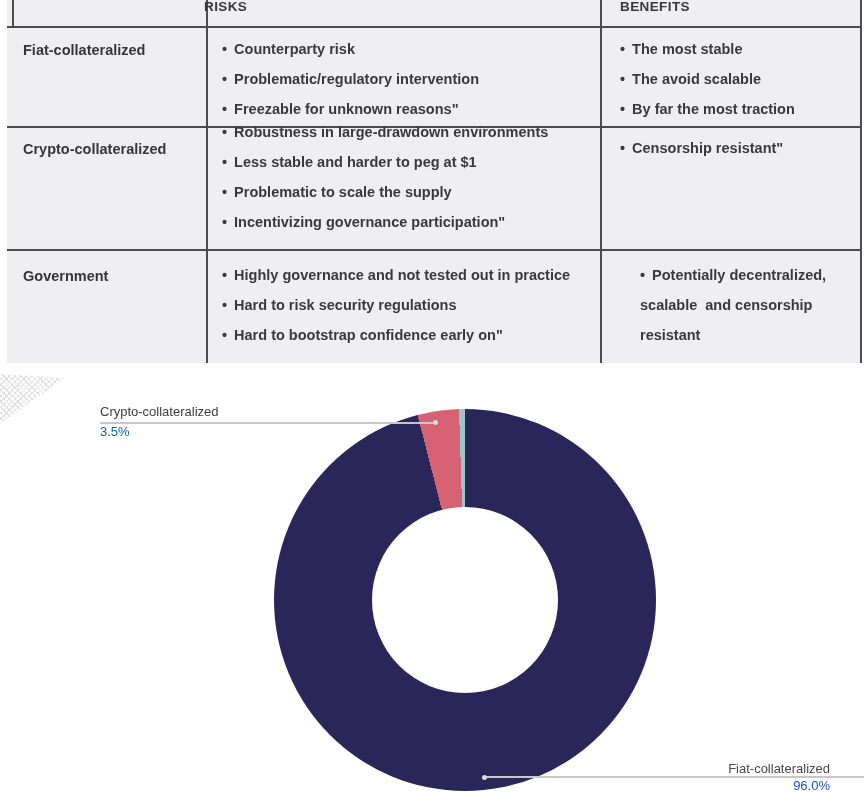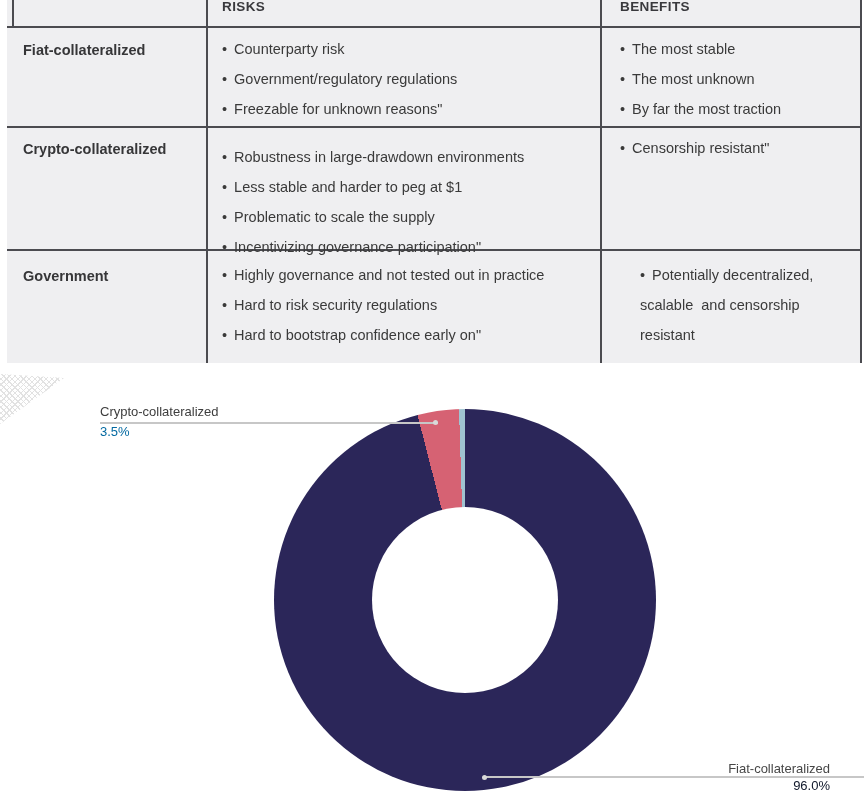--- a/index.html
+++ b/index.html
@@ -10,21 +10,21 @@
     font-family:"Liberation Sans", sans-serif;
     color:#3a3a3a;
   }
   
   .table-bg { position:absolute; left:7px; top:0; width:853px; height:363px; background:#efeff1; }
   .hline { position:absolute; left:7px; width:853px; height:2px; background:#4b4b50; }
   .vline { position:absolute; top:0; width:2px; height:363px; background:#4b4b50; }
   .vline-left-stub { position:absolute; left:12px; top:0; width:2px; height:27px; background:#4b4b50; }
   .th { position:absolute; top:-1px; font-size:13.5px; font-weight:700; letter-spacing:0.4px; color:#39393d; }
   .cat { position:absolute; font-size:14.5px; font-weight:700; color:#363638; }
-  .cell-list { position:absolute; font-size:14.5px; font-weight:400; line-height:30px; color:#3a3a3a; }
+  .cell-list { position:absolute; font-size:14.5px; font-weight:700; line-height:30px; color:#3a3a3a; }
   .li { white-space:pre-wrap; }
   .li .b { margin-right:7px; }
   
   .hatch {
     position:absolute; left:0; top:374px; width:64px; height:50px;
     clip-path:polygon(0 0, 100% 8%, 0 100%);
     background:
       repeating-linear-gradient(45deg,  #e2e2e2 0 1px, transparent 1px 4px),
       repeating-linear-gradient(-45deg, #e2e2e2 0 1px, transparent 1px 4px);
   }
@@ -41,55 +41,55 @@
   .leader { position:absolute; height:1.5px; background:#c7c7c7; z-index:2; }
   .leader-dot { position:absolute; width:5px; height:5px; border-radius:50%; background:#d9d9d9; z-index:3; }
   .callout-label { position:absolute; font-size:13px; color:#3d3d3d; z-index:3; white-space:nowrap; }
   .callout-value { position:absolute; font-size:13px; color:#0369a1; z-index:3; white-space:nowrap; }
   .crypto-label { left:100px; top:404px; }
   .crypto-line  { left:100px; top:422px; width:338px; }
   .crypto-value { left:100px; top:424px; }
   .crypto-dot   { left:433px; top:420px; }
   .fiat-label   { right:34px; top:761px; color:#474747; text-align:right; }
   .fiat-line    { left:486px; top:776px; width:378px; }
-  .fiat-value   { right:34px; top:778px; color:#0f172a; text-align:right; }
+  .fiat-value   { right:34px; top:778px; color:#1d4ed8; text-align:right; }
   .fiat-dot     { left:482px; top:775px; }
 </style>
 </head>
 <body>
 
 <div class="page">
 
   <div class="table-bg"></div>
 
   <div class="hline" style="top:26px"></div>
   <div class="hline" style="top:126px"></div>
   <div class="hline" style="top:249px"></div>
   <div class="vline" style="left:206px"></div>
   <div class="vline" style="left:600px"></div>
   <div class="vline" style="left:860px"></div>
   <div class="vline-left-stub"></div>
 
-  <div class="th" style="left:222px">RISKS</div>
+  <div class="th" style="left:204px">RISKS</div>
   <div class="th" style="left:620px">BENEFITS</div>
 
   <div class="cat" style="left:23px; top:42px">Fiat-collateralized</div>
   <div class="cell-list" style="left:222px; top:34px; width:370px">
     <div class="li"><span class="b">•</span><span>Counterparty risk</span></div>
-    <div class="li"><span class="b">•</span><span>Government/regulatory regulations</span></div>
+    <div class="li"><span class="b">•</span><span>Problematic/regulatory intervention</span></div>
     <div class="li"><span class="b">•</span><span>Freezable for unknown reasons"</span></div>
   </div>
   <div class="cell-list" style="left:620px; top:34px; width:230px">
     <div class="li"><span class="b">•</span><span>The most stable</span></div>
-    <div class="li"><span class="b">•</span><span>The most unknown</span></div>
+    <div class="li"><span class="b">•</span><span>The avoid scalable</span></div>
     <div class="li"><span class="b">•</span><span>By far the most traction</span></div>
   </div>
 
   <div class="cat" style="left:23px; top:141px">Crypto-collateralized</div>
-  <div class="cell-list" style="left:222px; top:142px; width:370px">
+  <div class="cell-list" style="left:222px; top:117px; width:370px">
     <div class="li"><span class="b">•</span><span>Robustness in large-drawdown environments</span></div>
     <div class="li"><span class="b">•</span><span>Less stable and harder to peg at $1</span></div>
     <div class="li"><span class="b">•</span><span>Problematic to scale the supply</span></div>
     <div class="li"><span class="b">•</span><span>Incentivizing governance participation"</span></div>
   </div>
   <div class="cell-list" style="left:620px; top:133px; width:230px">
     <div class="li"><span class="b">•</span><span>Censorship resistant"</span></div>
   </div>
 
   <div class="cat" style="left:23px; top:268px">Government</div>

